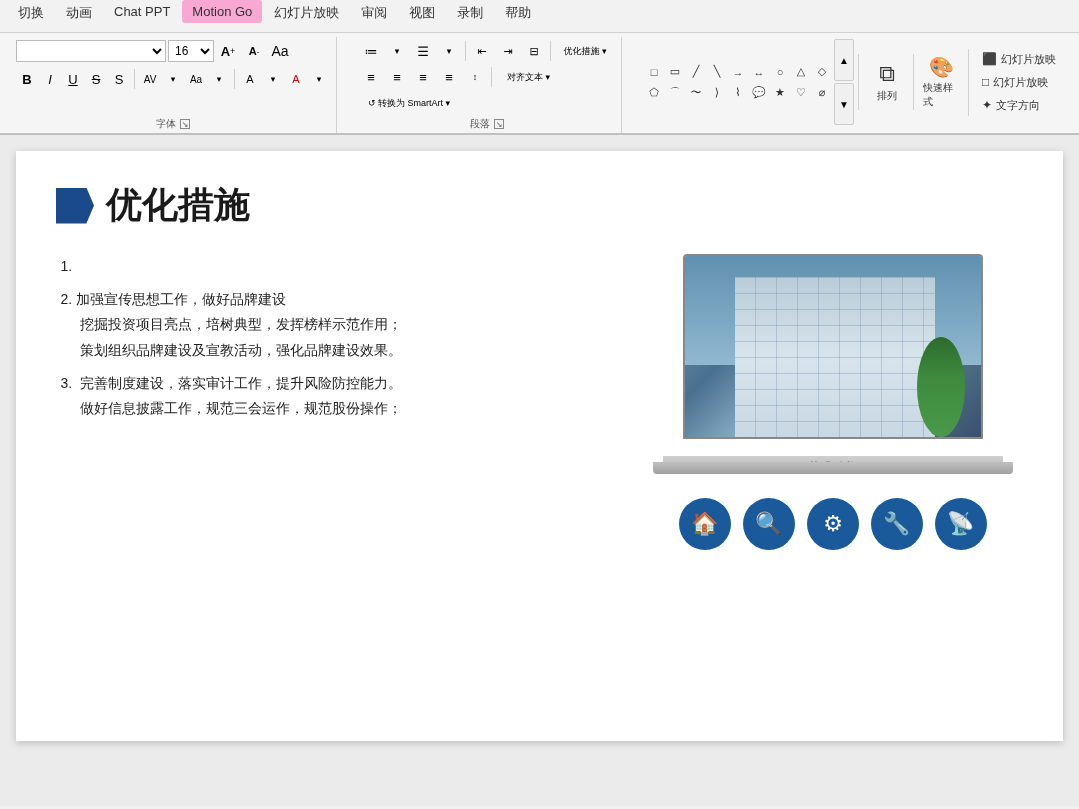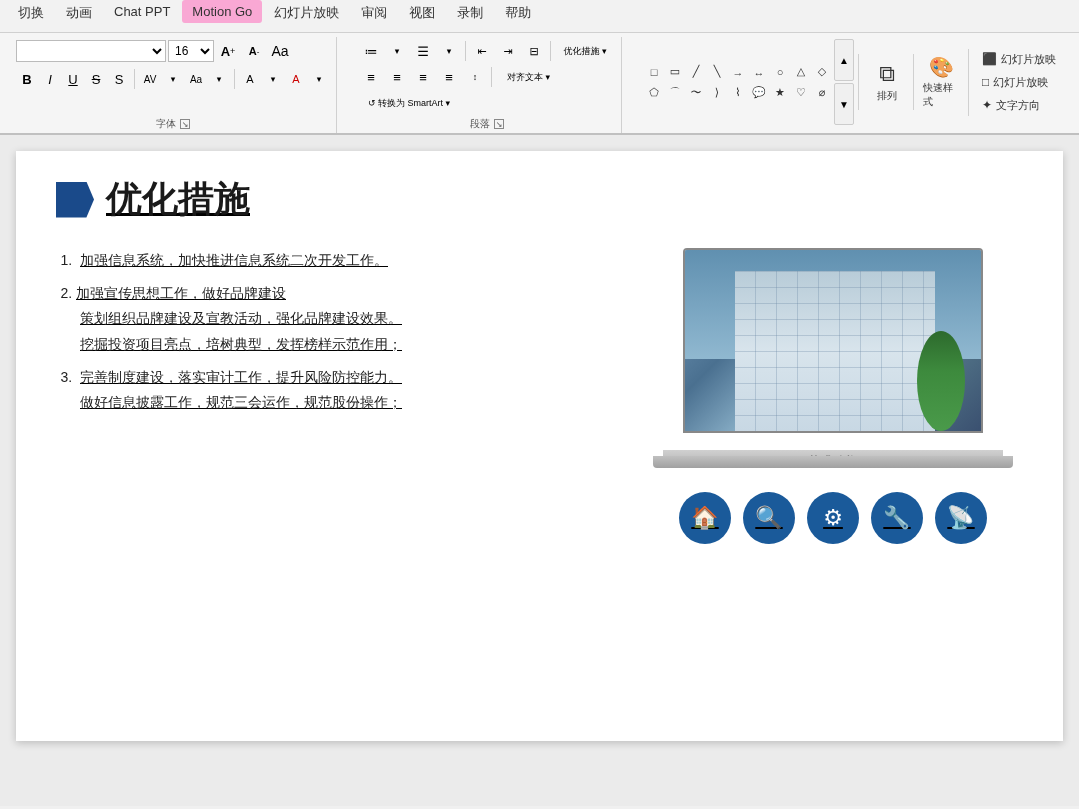--- a/index.html
+++ b/index.html
@@ -51,23 +51,22 @@
       justify-content: center;
       align-items: flex-start;
     }
 
     .slide {
       background: white;
       width: 1047px;
       height: 590px;
       box-shadow: 0 2px 8px rgba(0,0,0,0.2);
       position: relative;
-      padding: 24px 40px;
+      padding: 30px 40px;
       overflow: hidden;
-      text-decoration: underline;
     }
 
     
     .slide-header {
       display: flex;
       align-items: center;
       margin-bottom: 24px;
     }
     .slide-header-arrow {
       width: 38px;
@@ -576,26 +575,25 @@
     <div class="slide-header">
       <div class="slide-header-arrow"></div>
       <div class="slide-title">优化措施</div>
     </div>
 
     <div class="slide-content">
 
       <div class="slide-text">
         <ol>
           <li>
-            <div class="item-detail">加强信息系统，加快推进信息系统二次开发工作。</div>
           </li>
           <li>
             <span>加强宣传思想工作，做好品牌建设</span>
+            <div class="item-detail">挖掘投资项目亮点，培树典型，发挥榜样示范作用；</div>
             <div class="item-detail">策划组织品牌建设及宣教活动，强化品牌建设效果。</div>
-            <div class="item-detail">挖掘投资项目亮点，培树典型，发挥榜样示范作用；</div>
           </li>
           <li>
             <div class="item-detail">完善制度建设，落实审计工作，提升风险防控能力。</div>
             <div class="item-detail">做好信息披露工作，规范三会运作，规范股份操作；</div>
           </li>
         </ol>
       </div>
 
       <div class="slide-right">
 

